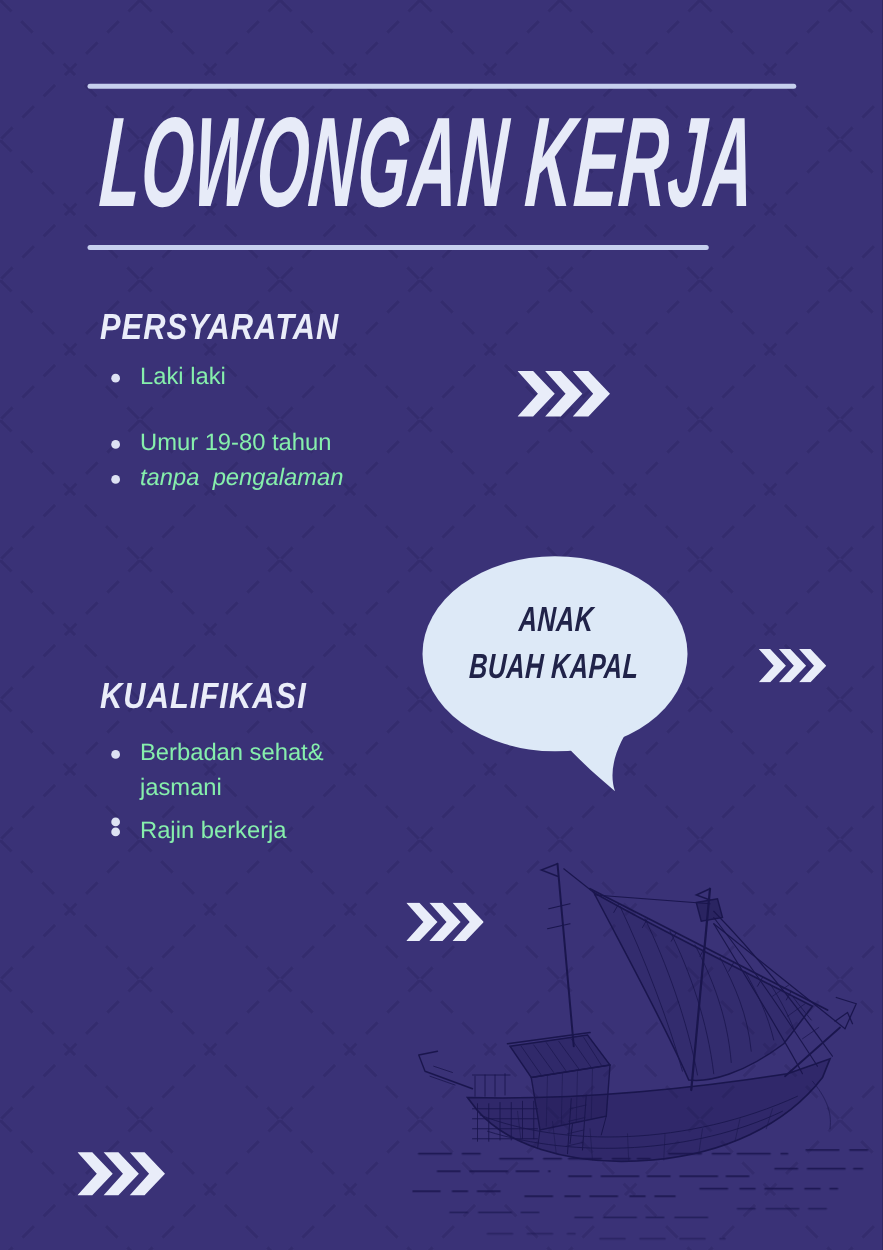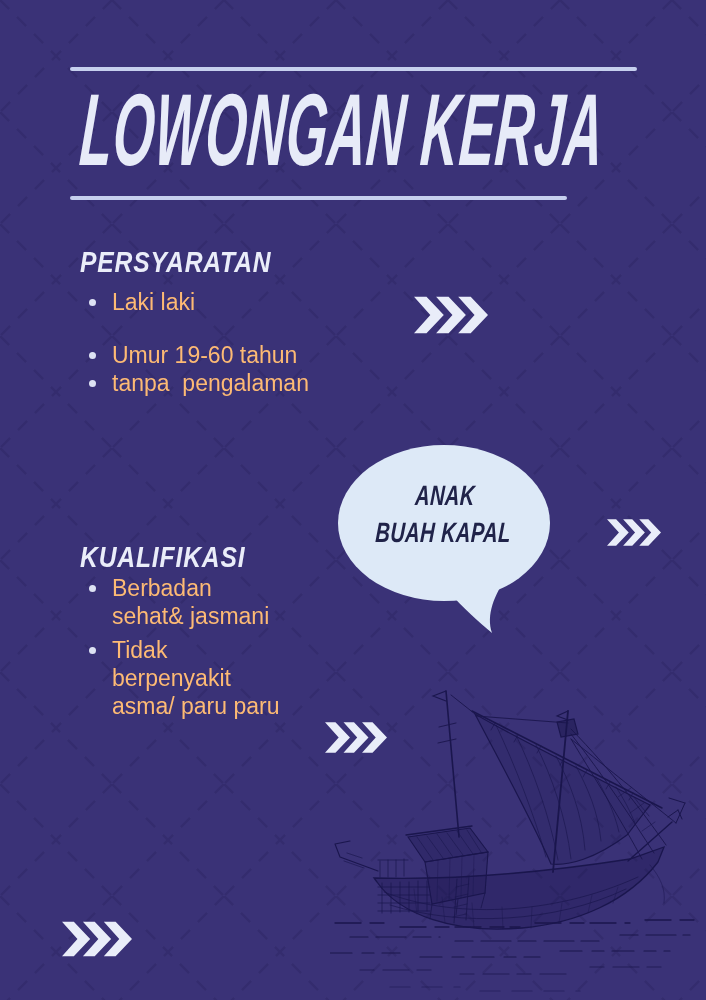--- a/index.html
+++ b/index.html
@@ -26,31 +26,31 @@
     position:absolute;left:80px;margin:0;
     font-size:29px;font-weight:bold;font-style:italic;
     color:#eaedf9;white-space:nowrap;
     transform:scaleX(0.85);transform-origin:0 0;
     letter-spacing:1px;
   }
   .heading-persyaratan{top:246px;}
   .heading-kualifikasi{top:541px;}
   ul.bullets{
     position:absolute;left:88px;margin:0;padding:0;list-style:none;
-    font-size:23px;line-height:28px;color:#fdba74;
+    font-size:19px;line-height:28px;color:#86efac;
   }
   .list-persyaratan{top:288px;width:235px;}
-  .list-kualifikasi{top:574px;width:200px;}
+  .list-kualifikasi{top:589px;width:200px;}
   ul.bullets li{position:relative;padding-left:24px;white-space:pre-wrap;}
   ul.bullets li::before{
     content:"";position:absolute;left:1px;top:11px;
     width:7px;height:7px;border-radius:50%;background:#dde2f3;
   }
   li.gap-lg{margin-bottom:25px;}
-  li.gap-md{margin-bottom:3px;}
+  li.gap-md{margin-bottom:3px;font-style:italic;}
   li.gap-sm{margin-bottom:6px;}
   li.double-dot::before{top:13px;}
   li.double-dot::after{
     content:"";position:absolute;left:1px;top:3px;
     width:7px;height:7px;border-radius:50%;background:#dde2f3;
   }
   .chevrons{position:absolute;}
   .chevrons polygon{fill:#e9edf9;}
   .chev-top{left:414px;top:296px;}
   .chev-mid{left:325px;top:722px;}
@@ -81,21 +81,21 @@
     <rect width="706" height="1000" fill="url(#diag)"></rect>
   </svg>
 
   <div class="rule rule-top"></div>
   <h1 class="title">LOWONGAN KERJA</h1>
   <div class="rule rule-bottom"></div>
 
   <h2 class="section-heading heading-persyaratan">PERSYARATAN</h2>
   <ul class="bullets list-persyaratan">
     <li class="gap-lg">Laki laki</li>
-    <li>Umur 19-60 tahun</li>
+    <li>Umur 19-80 tahun</li>
     <li class="gap-md">tanpa  pengalaman</li>
   </ul>
 
   <svg class="chevrons chev-top" width="74" height="38" viewBox="0 0 77 38">
     <polygon points="0,0 13,0 31,19 13,38 0,38 17,19"></polygon>
     <polygon points="23,0 36,0 54,19 36,38 23,38 40,19"></polygon>
     <polygon points="46,0 59,0 77,19 59,38 46,38 63,19"></polygon>
   </svg>
 
   <svg class="bubble-svg" width="220" height="195" viewBox="0 0 220 195">
@@ -109,21 +109,21 @@
 
   <svg class="chevrons chev-right" width="54" height="27" viewBox="0 0 77 38">
     <polygon points="0,0 13,0 31,19 13,38 0,38 17,19"></polygon>
     <polygon points="23,0 36,0 54,19 36,38 23,38 40,19"></polygon>
     <polygon points="46,0 59,0 77,19 59,38 46,38 63,19"></polygon>
   </svg>
 
   <h2 class="section-heading heading-kualifikasi">KUALIFIKASI</h2>
   <ul class="bullets list-kualifikasi">
     <li class="gap-sm">Berbadan sehat&amp; jasmani</li>
-    <li>Tidak  berpenyakit asma/ paru paru</li>
+    <li class="double-dot">Rajin berkerja</li>
   </ul>
 
   <svg class="chevrons chev-mid" width="62" height="31" viewBox="0 0 77 38">
     <polygon points="0,0 13,0 31,19 13,38 0,38 17,19"></polygon>
     <polygon points="23,0 36,0 54,19 36,38 23,38 40,19"></polygon>
     <polygon points="46,0 59,0 77,19 59,38 46,38 63,19"></polygon>
   </svg>
 
   <svg class="ship" width="376" height="335" viewBox="0 0 376 335">
     <g stroke="#18144a" fill="none" stroke-width="1.1" opacity="0.92" stroke-linecap="round">

